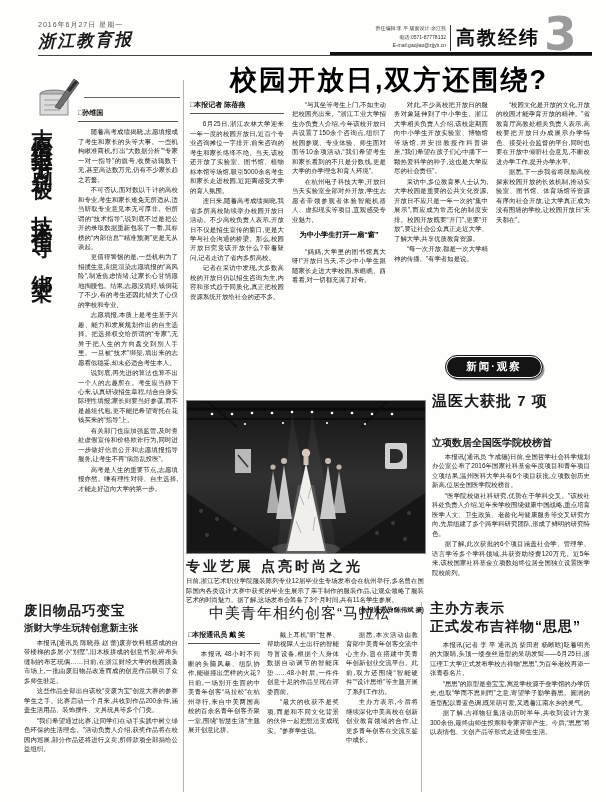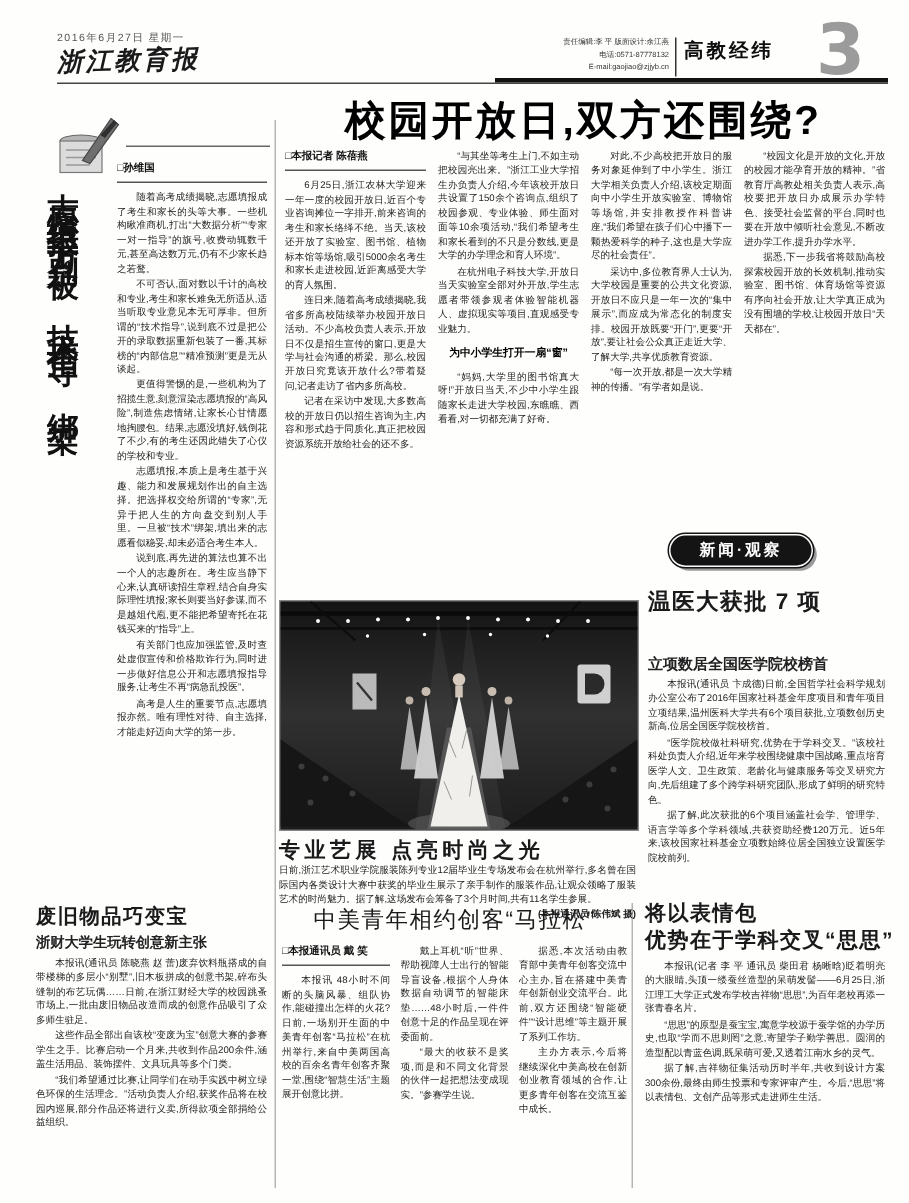--- a/index.html
+++ b/index.html
@@ -8,21 +8,21 @@
   .abs{position:absolute;}
 
   
   #mast-date{left:38px;top:20px;font-size:7px;color:#555;letter-spacing:1px;}
   #paper-name{left:38px;top:29px;font-size:17px;font-family:"Liberation Serif",serif;
               font-style:italic;font-weight:bold;letter-spacing:2px;transform:rotate(-1.5deg);}
   #rule-thin{left:38px;top:55px;width:554px;height:1px;background:#444;}
   #rule-thick{left:330px;top:52px;width:262px;height:3px;background:#111;}
   #staff-info{left:330px;top:24px;width:116px;font-size:5px;line-height:1.7;color:#333;text-align:right;}
   #staff-divider{left:450px;top:25px;width:1px;height:26px;background:#333;}
-  #section-title{left:456px;top:25px;font-size:13px;font-weight:900;letter-spacing:2px;color:#0d0d0d;}
+  #section-title{left:456px;top:25px;font-size:19px;font-weight:900;letter-spacing:2px;color:#0d0d0d;}
   #page-number{left:544px;top:6px;font-size:47px;font-weight:700;color:#9b9b9b;
                font-family:"DejaVu Sans",sans-serif;}
 
   
   #lead-headline{left:188px;top:62px;width:402px;text-align:center;font-size:27px;
                  font-weight:900;letter-spacing:2px;color:#000;}
 
   
   .vdiv{width:1px;background:#b5b5b5;}
   #div-left{left:183px;top:80px;height:712px;}
@@ -280,22 +280,22 @@
         <p>“最大的收获不是奖项,而是和不同文化背景的伙伴一起把想法变成现实。”参赛学生说。</p>
       </div>
   </div>
   <div class="abs smalltext makercol" id="maker-col3">
     <div>
         <p>据悉,本次活动由教育部中美青年创客交流中心主办,旨在搭建中美青年创新创业交流平台。此前,双方还围绕“智能硬件”“设计思维”等主题开展了系列工作坊。</p>
         <p>主办方表示,今后将继续深化中美高校在创新创业教育领域的合作,让更多青年创客在交流互鉴中成长。</p>
       </div>
   </div>
 
-  <div class="abs" id="mascot-title1">将以表情包</div>
-  <div class="abs" id="mascot-title2">优势在于学科交叉“思思”</div>
+  <div class="abs" id="mascot-title1">主办方表示</div>
+  <div class="abs" id="mascot-title2">正式发布吉祥物“思思”</div>
   <div class="abs smalltext" id="mascot-body">
     <div>
         <p>本报讯(记者 李 平 通讯员 柴田君 杨晰晗)眨着明亮的大眼睛,头顶一缕蚕丝造型的呆萌发髻——6月25日,浙江理工大学正式发布学校吉祥物“思思”,为百年老校再添一张青春名片。</p>
         <p>“思思”的原型是蚕宝宝,寓意学校源于蚕学馆的办学历史,也取“学而不思则罔”之意,寄望学子勤学善思。圆润的造型配以青蓝色调,既呆萌可爱,又透着江南水乡的灵气。</p>
         <p>据了解,吉祥物征集活动历时半年,共收到设计方案300余份,最终由师生投票和专家评审产生。今后,“思思”将以表情包、文创产品等形式走进师生生活。</p>
       </div>
   </div>
 
 </div>
 

